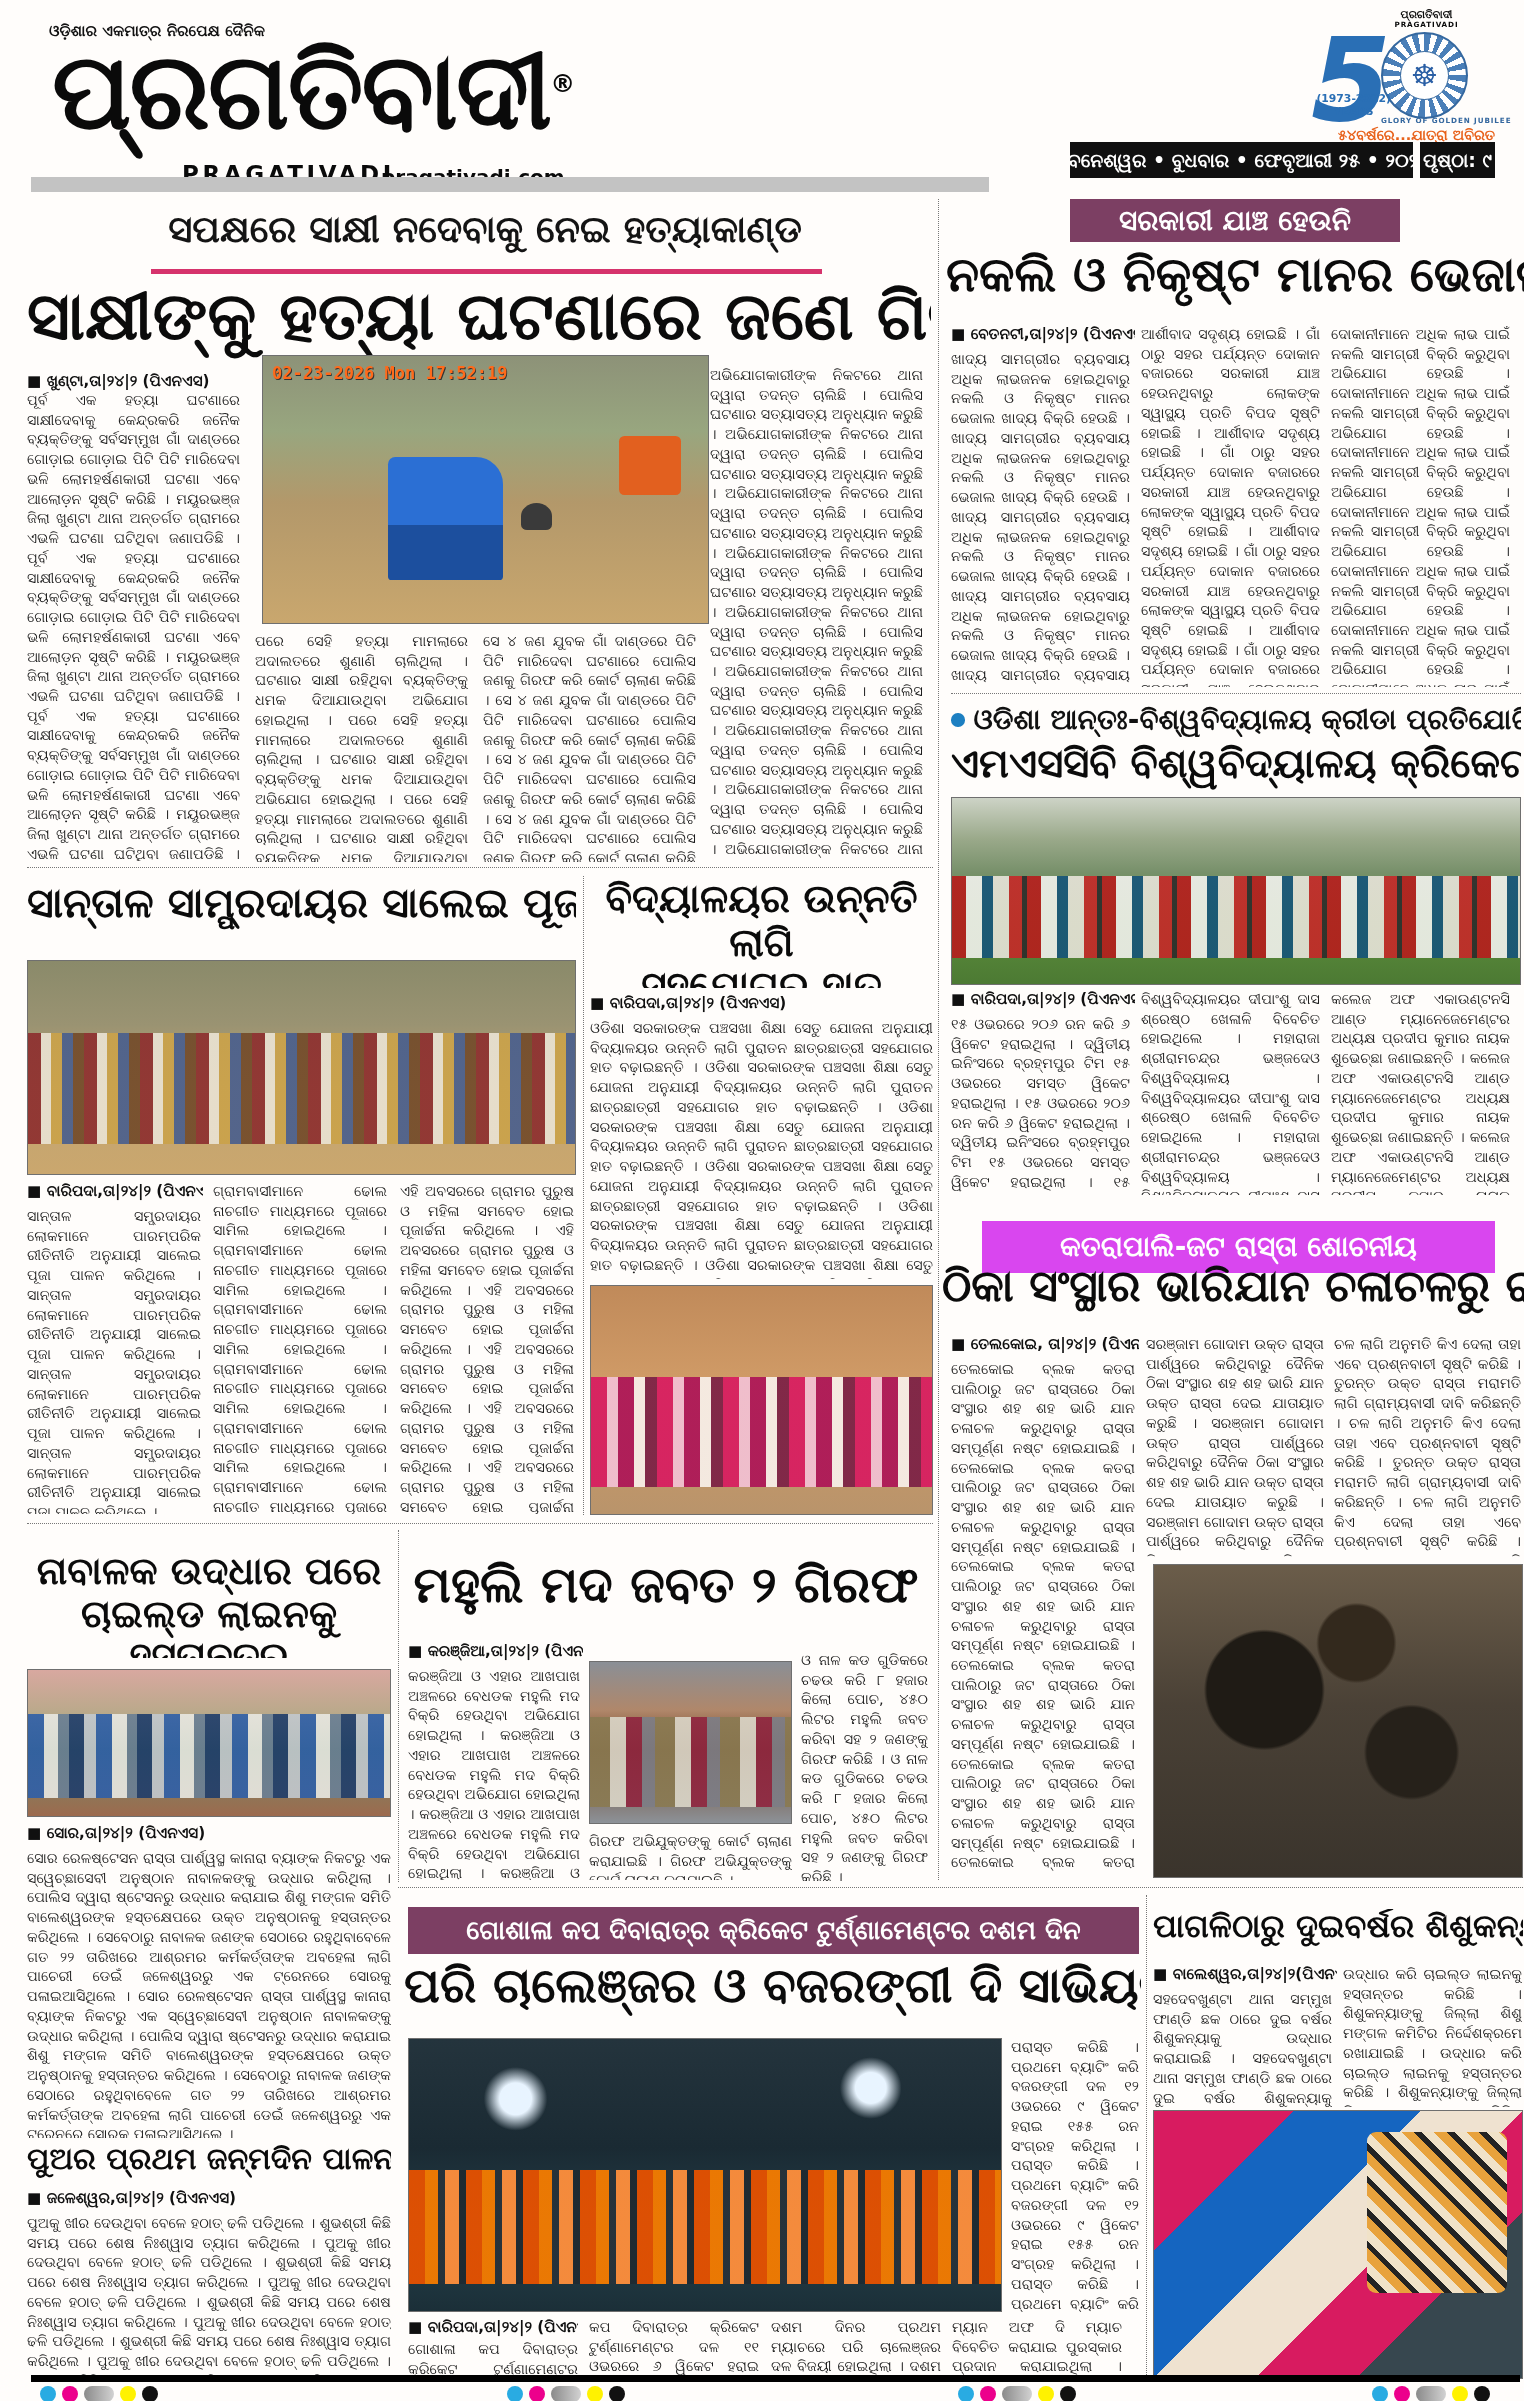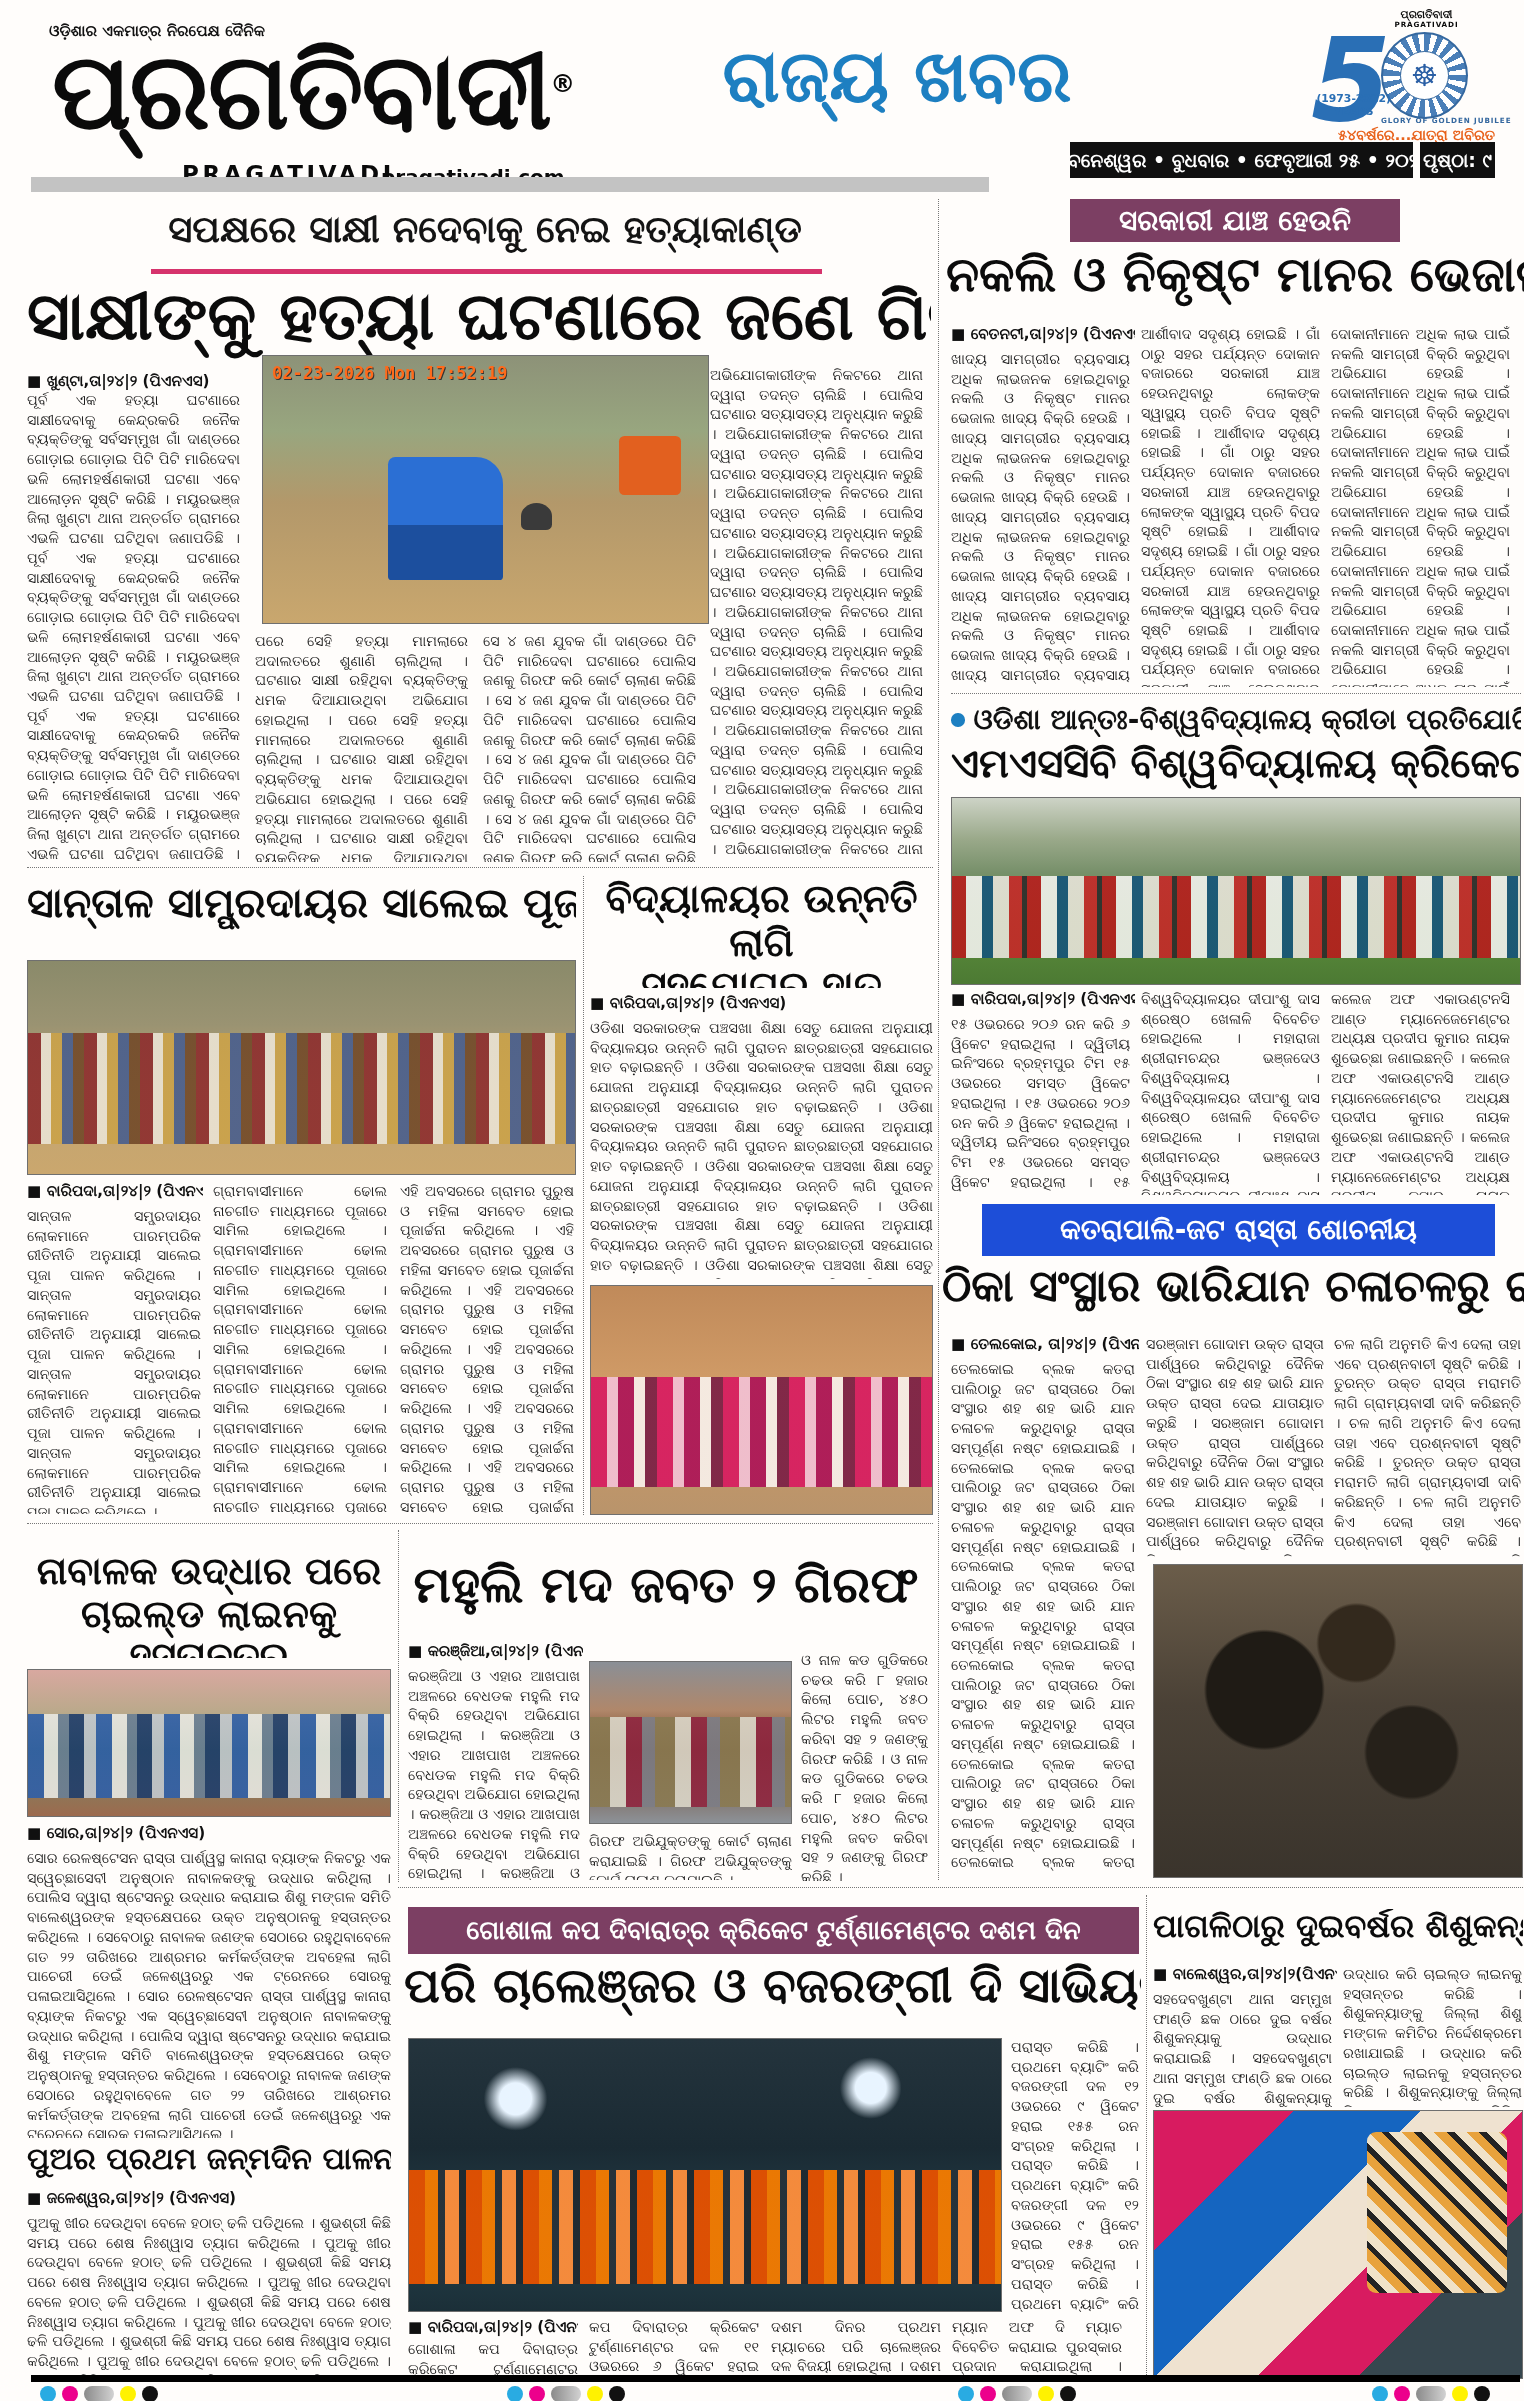--- a/index.html
+++ b/index.html
@@ -31,21 +31,21 @@
   .ann .orange{position:absolute;left:27px;top:120px;font-size:14.4px;font-weight:bold;color:#e8611a;white-space:nowrap;}
   
   .kicker{font-weight:900;text-align:center;color:#141414;white-space:nowrap;}
   .rule{background:#d6336c;}
   .headline{font-weight:900;text-align:center;color:#0b0b0b;white-space:nowrap;line-height:1.12;}
   .headline.wrap{white-space:normal;}
   .byline{font-weight:bold;font-size:15.2px;color:#101010;white-space:nowrap;}
   .body{font-size:14.4px;line-height:1.37;text-align:justify;color:#1b1b1b;}
   .boxkicker{display:flex;align-items:center;justify-content:center;color:#ffffff;font-weight:900;white-space:nowrap;}
   .purple{background:#7c3f63;}
-  .blackbox{background:#1d4ed8;}
+  .blackbox{background:#d946ef;margin-top:17px;}
   .bullet{display:inline-block;width:13.5px;height:13.5px;border-radius:50%;background:#1d7fc1;margin-right:9px;flex:0 0 auto;}
   .kickrow{display:flex;align-items:center;font-weight:900;font-size:28px;white-space:nowrap;color:#111;}
   .vsep{border-left:1.8px dotted #777;width:0;}
   .hsep{border-top:1.8px dotted #777;height:0;}
   
   .photo{border:0.9px solid #6f6f6f;box-sizing:border-box;}
   .ph-cctv{background:linear-gradient(180deg,#8d9278 0%,#98a67f 28%,#b3986a 55%,#c9a76e 100%);}
   .cctv-ts{position:absolute;left:9px;top:7.2px;font-family:"DejaVu Sans Mono",monospace;
            font-size:17px;font-weight:bold;color:#ff6a1a;text-shadow:0.9px 0.9px 0 #333;}
   .cctv-tractor{position:absolute;left:28%;top:38%;width:26%;height:46%;
@@ -89,21 +89,20 @@
 <div id="page">
 
   <div class="abs tagline" style="left:49px;top:21.5px;width:377px;height:21.5px;">ଓଡ଼ିଶାର ଏକମାତ୍ର ନିରପେକ୍ଷ ଦୈନିକ</div>
 
   <div class="abs masthead" style="left:32px;top:36px;width:592px;height:133px;">
     <span>ପ୍ରଗତିବାଦୀ</span><sup>®</sup>
   </div>
   <div class="abs mast-latin" style="left:182px;top:161px;width:233px;height:25px;">PRAGATIVADI</div>
   <div class="abs website" style="left:381px;top:165px;width:206px;height:23px;">pragativadi.com</div>
 
-  <div class="abs section-title" style="left:664px;top:34px;width:466px;height:103px;">ରାଜ୍ୟ ଖବର</div>
 
   <div class="abs ann" style="left:1311px;top:7.2px;width:211px;height:142px;">
     <div class="big5">5</div>
     <div class="mini">
       <span>ପ୍ରଗତିବାଦୀ</span>
       <small>PRAGATIVADI</small>
     </div>
     <div class="emblem">
       <div class="emblem-core">☸</div>
     </div>

